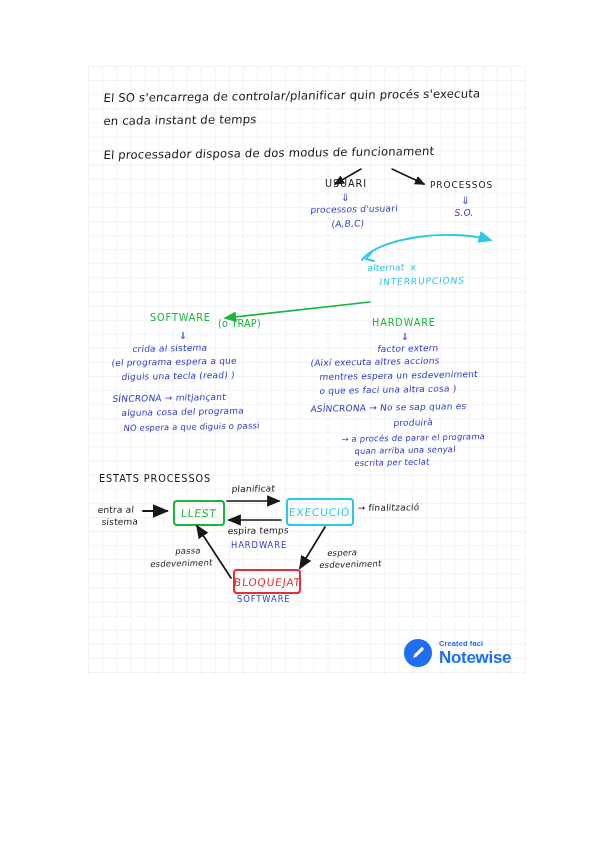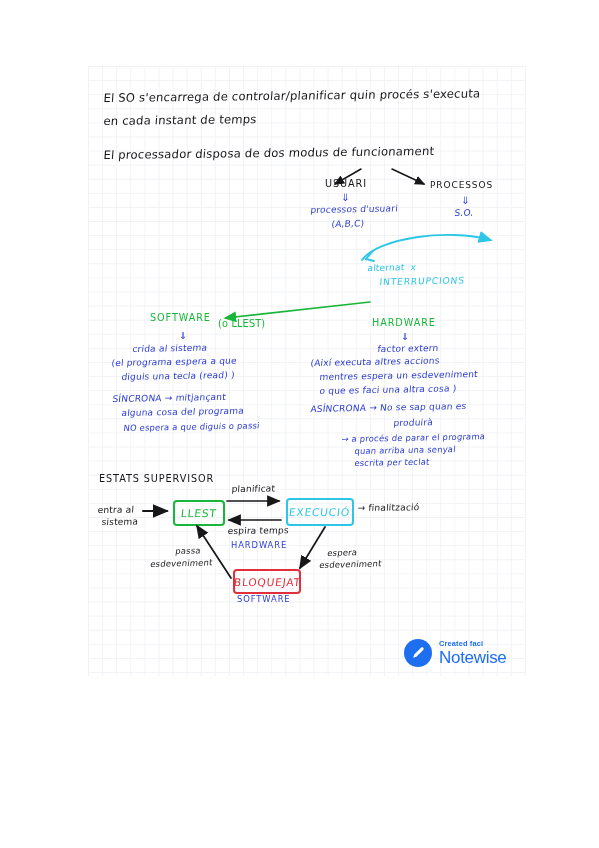--- a/index.html
+++ b/index.html
@@ -118,21 +118,21 @@
     font-family: "Liberation Sans", sans-serif;
     font-size: 7.4px;
     font-weight: bold;
     color: #1e6ef0;
     letter-spacing: .15px;
     margin-bottom: 1px;
   }
   #nw-name {
     font-family: "Liberation Sans", sans-serif;
     font-size: 17px;
-    font-weight: normal;
+    font-weight: bold;
     color: #1e6ef0;
     letter-spacing: -.3px;
   }
 </style>
 </head>
 <body>
 
 <div id="page">
 
   <div id="grid"></div>
@@ -174,21 +174,21 @@
   <div class="hw ink-blue s13 slant" style="left:332px; top:219px;">(A,B,C)</div>
 
   <div class="hw ink-black s13 caps" style="left:430px; top:180px;">PROCESSOS</div>
   <div class="hw ink-blue s15" style="left:461px; top:194px;">⇓</div>
   <div class="hw ink-blue s13 slant" style="left:455px; top:208px;">S.O.</div>
 
   <div class="hw ink-cyan s13 slant" style="left:368px; top:263px;">alternat  x</div>
   <div class="hw ink-cyan s13 slant caps" style="left:380px; top:277px;">INTERRUPCIONS</div>
 
   <div class="hw ink-green s14 caps" style="left:150px; top:312px;">SOFTWARE</div>
-  <div class="hw ink-green s14" style="left:218px; top:318px;">(o LLEST)</div>
+  <div class="hw ink-green s14" style="left:218px; top:318px;">(o TRAP)</div>
   <div class="hw ink-blue s14" style="left:179px; top:330px;">⇓</div>
 
   <div class="hw ink-blue s13 slant" style="left:133px; top:344px;">crida al sistema</div>
   <div class="hw ink-blue s13 slant" style="left:112px; top:358px;">(el programa espera a que</div>
   <div class="hw ink-blue s13 slant" style="left:122px; top:372px;">diguis una tecla (read) )</div>
 
   <div class="hw ink-blue s13 slant" style="left:113px; top:394px;">SÍNCRONA → mitjançant</div>
   <div class="hw ink-blue s13 slant" style="left:122px; top:408px;">alguna cosa del programa</div>
   <div class="hw ink-blue s12 slant" style="left:124px; top:423px;">NO espera a que diguis o passi</div>
 
@@ -200,21 +200,21 @@
   <div class="hw ink-blue s13 slant" style="left:320px; top:372px;">mentres espera un esdeveniment</div>
   <div class="hw ink-blue s13 slant" style="left:320px; top:386px;">o que es faci una altra cosa )</div>
 
   <div class="hw ink-blue s13 slant" style="left:311px; top:404px;">ASÍNCRONA → No se sap quan es</div>
   <div class="hw ink-blue s13 slant" style="left:394px; top:418px;">produirà</div>
 
   <div class="hw ink-blue s12 slant" style="left:342px; top:434px;">→ a procés de parar el programa</div>
   <div class="hw ink-blue s12 slant" style="left:355px; top:446px;">quan arriba una senyal</div>
   <div class="hw ink-blue s12 slant" style="left:355px; top:458px;">escrita per teclat</div>
 
-  <div class="hw ink-black s14 caps" style="left:99px; top:473px;">ESTATS SUPERVISOR</div>
+  <div class="hw ink-black s14 caps" style="left:99px; top:473px;">ESTATS PROCESSOS</div>
 
   <div class="hw ink-black s13 slant3" style="left:98px; top:505px;">entra al</div>
   <div class="hw ink-black s13 slant3" style="left:102px; top:517px;">sistema</div>
 
   <div class="statebox box-llest" style="left:173px; top:500px; width:48px; height:22px;">
     <span>LLEST</span>
   </div>
 
   <div class="statebox box-exec" style="left:286px; top:498px; width:64px; height:24px;">
     <span>EXECUCIÓ</span>

